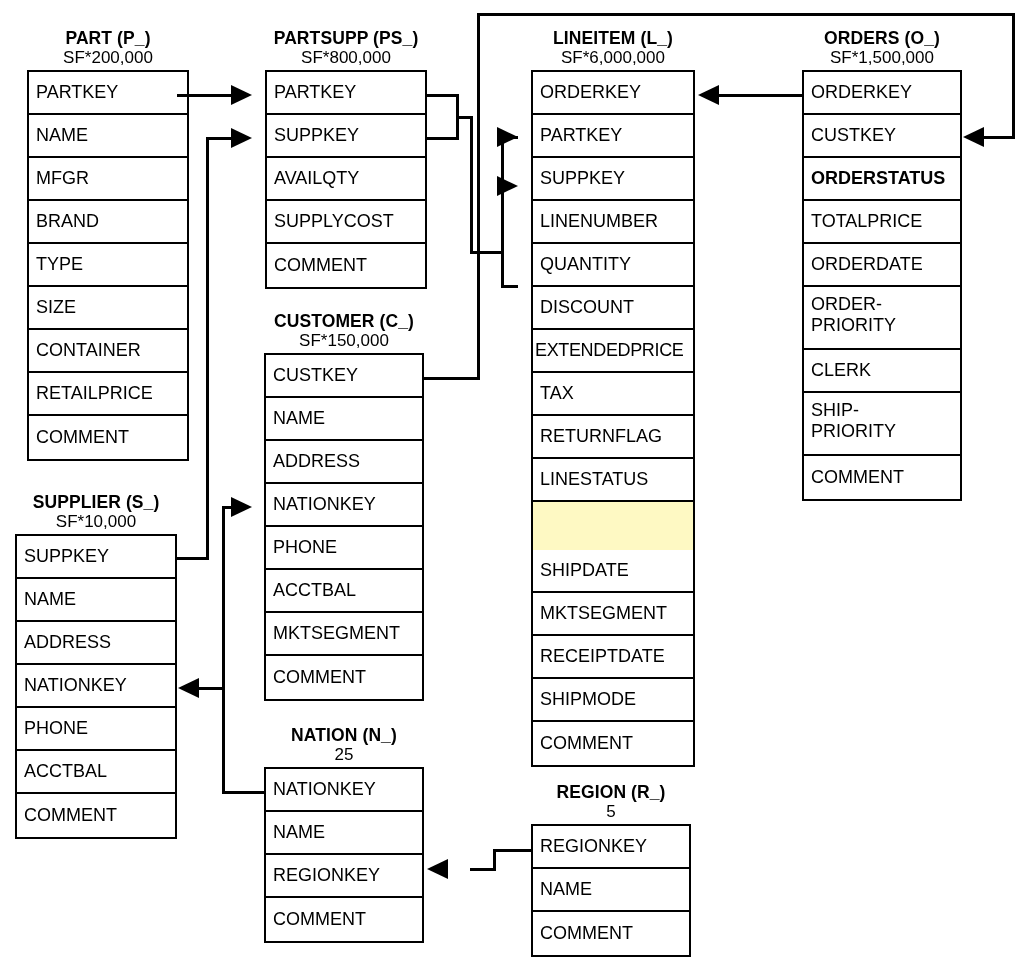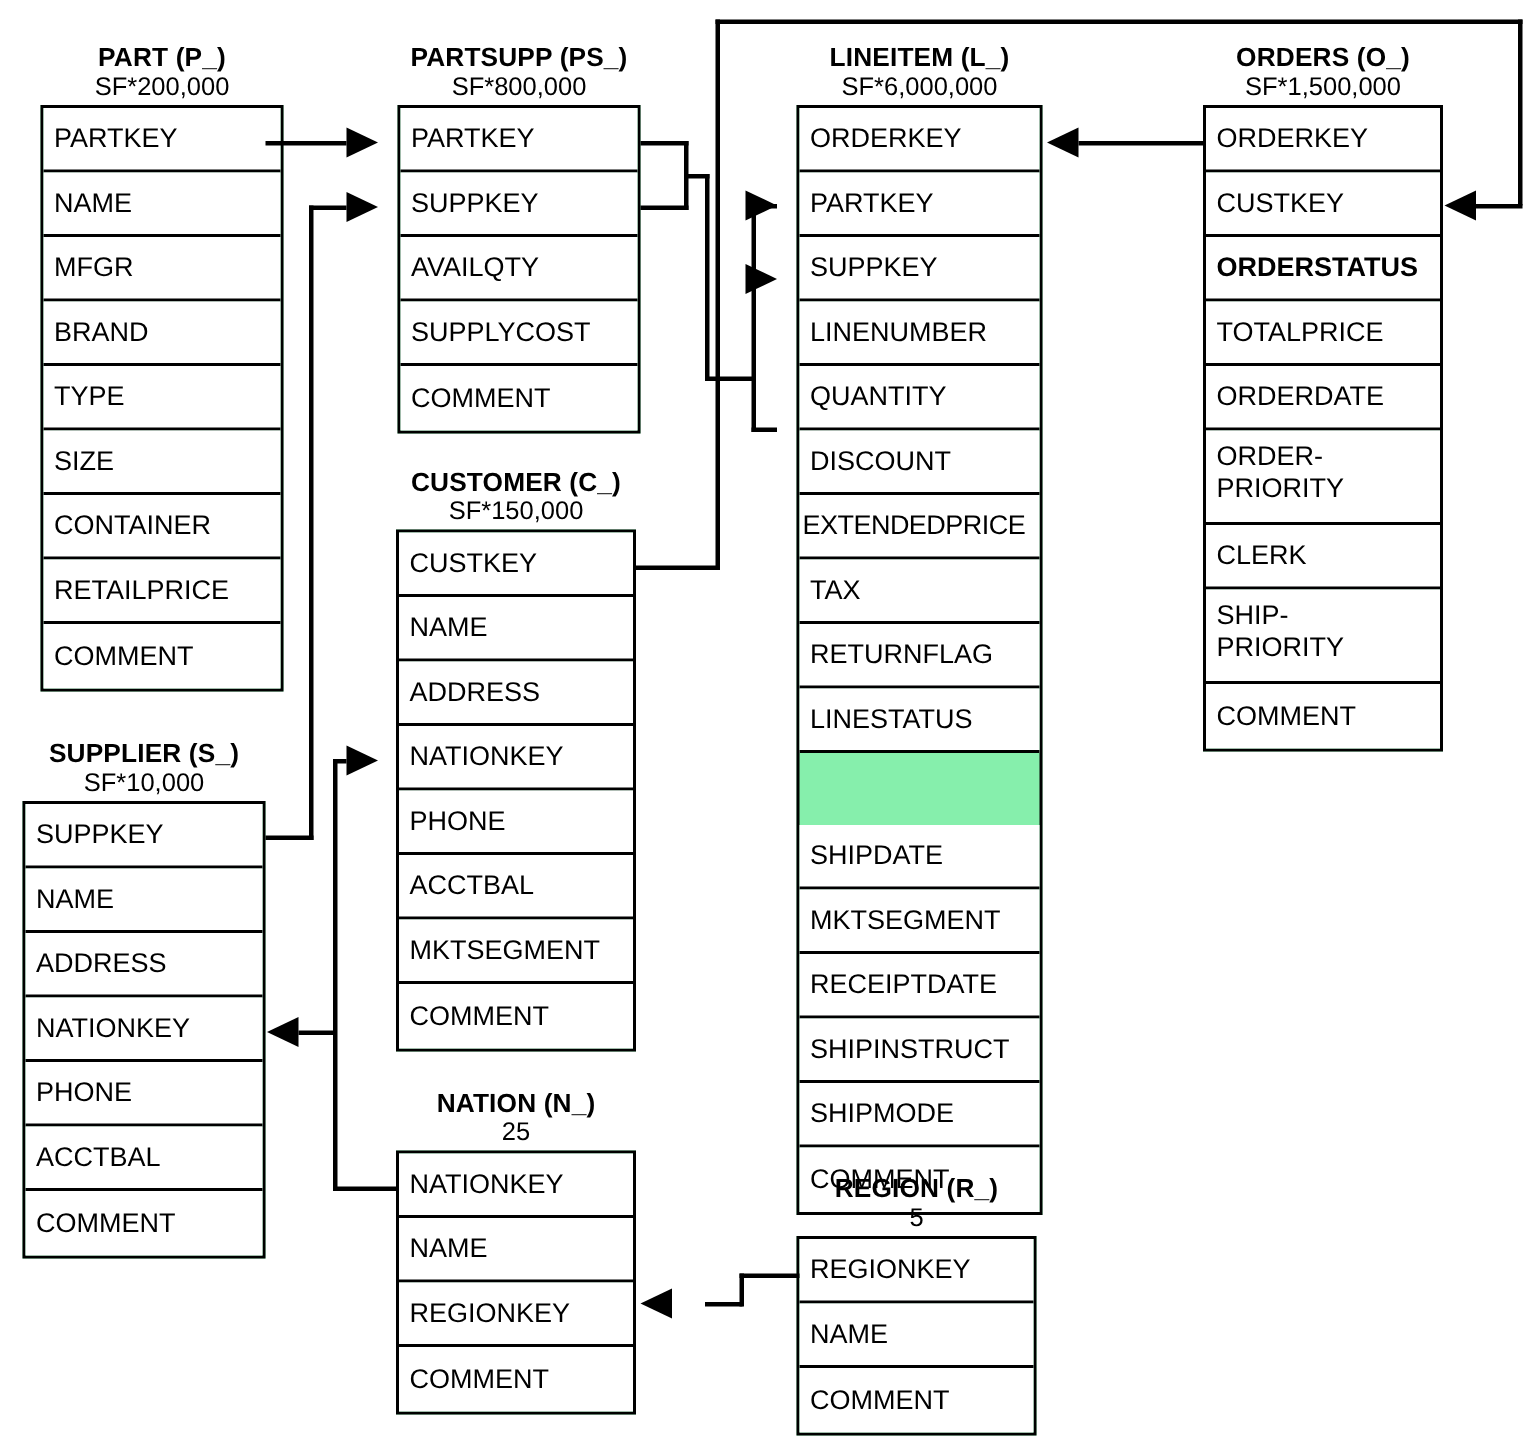--- a/index.html
+++ b/index.html
@@ -35,21 +35,21 @@
     font-size: 17px;
     font-weight: normal;
     text-align: center;
     line-height: 20px;
     white-space: nowrap;
   }
   .entity-box {
     border: 2.5px solid #000000;
     border-top-width: 2.5px;
     box-sizing: border-box;
-    background: #86efac;
+    background: #fef9c3;
     margin-top: 2px;
   }
   .field {
     box-sizing: border-box;
     border-bottom: 2.2px solid #000000;
     font-size: 18px;
     line-height: 1.12;
     display: flex;
     align-items: center;
     padding-left: 7px;
@@ -137,21 +137,20 @@
       <div class="field" style="height:43px;">LINENUMBER</div>
       <div class="field" style="height:43px;">QUANTITY</div>
       <div class="field" style="height:43px;">DISCOUNT</div>
       <div class="field tight" style="height:43px;">EXTENDEDPRICE</div>
       <div class="field" style="height:43px;">TAX</div>
       <div class="field" style="height:43px;">RETURNFLAG</div>
       <div class="field" style="height:43px;">LINESTATUS</div>
       <div class="field" style="height:43px;margin-top:48px;">SHIPDATE</div>
       <div class="field" style="height:43px;">MKTSEGMENT</div>
       <div class="field" style="height:43px;">RECEIPTDATE</div>
-      <div class="field" style="height:43px;">SHIPINSTRUCT</div>
       <div class="field" style="height:43px;">SHIPMODE</div>
       <div class="field" style="height:43px;">COMMENT</div>
     </div>
   </div>
 
   <div class="entity" style="left:802px; top:28px; width:160px;">
     <div class="entity-title">ORDERS (O_)</div>
     <div class="entity-card">SF*1,500,000</div>
     <div class="entity-box">
       <div class="field" style="height:43px;">ORDERKEY</div>

